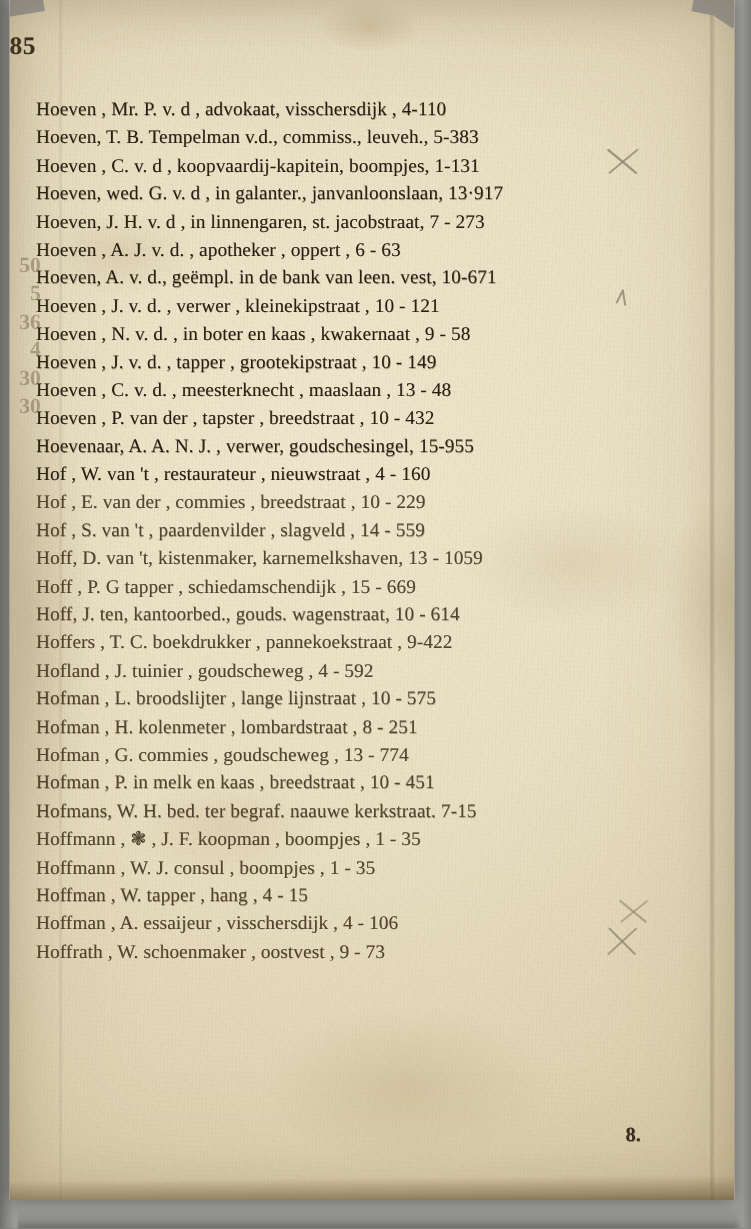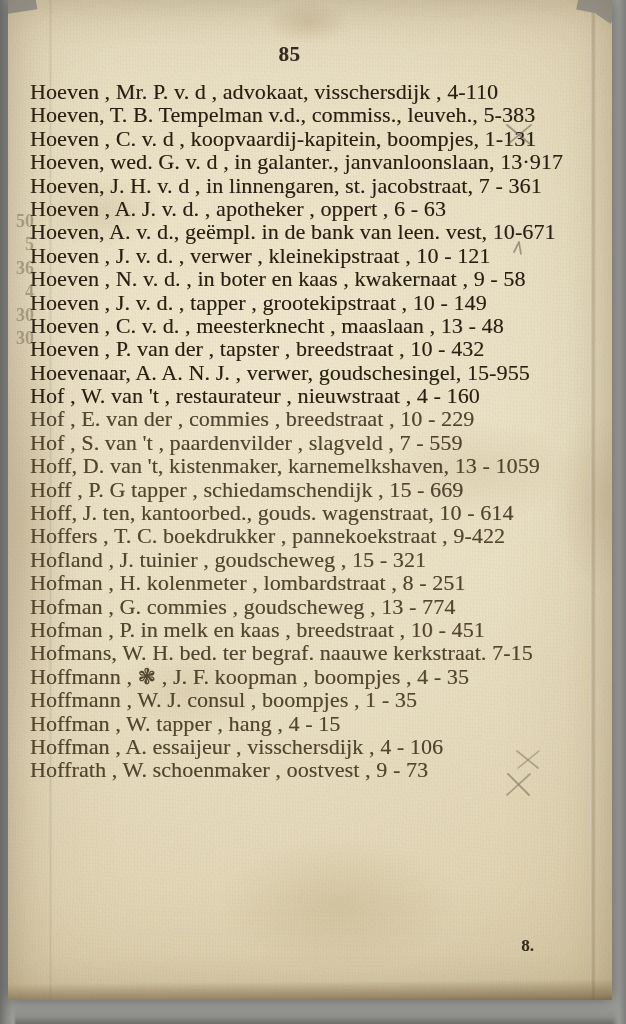--- a/index.html
+++ b/index.html
@@ -146,41 +146,40 @@
     width: 18px; height: 14px;
     transform: rotate(34deg);
   }
 
   
   #page-number {
     position: absolute;
     top: 26px;
     left: 0;
     width: 563px;
-    text-align: center;
+    text-align: left;
     font-size: 21px;
     font-weight: bold;
     letter-spacing: 0.5px;
     color: #332a1c;
     text-shadow: 0.4px 0.3px 0 rgba(60,48,30,0.35);
-    margin-top: 16px;
   }
 
   #entries {
     position: absolute;
     top: 80px;
     left: 22px;
     width: 560px;
   }
 
   .entry {
     height: 23.4px;
     line-height: 23.4px;
     white-space: nowrap;
-    font-size: 22px;
+    font-size: 16px;
     color: #2f2718;
     letter-spacing: 0.1px;
     text-shadow: 0.35px 0.25px 0.35px rgba(70,56,34,0.45);
     overflow: visible;
   }
 
   
   .entry.faint { color: #463a26; opacity: 0.93; }
   .entry.dark  { color: #271f12; }
 
@@ -256,42 +255,43 @@
       <div>4</div>
       <div>30</div>
       <div>30</div>
     </div>
 
     <div id="entries">
       <div class="entry dark">Hoeven ,  Mr. P.  v. d ,  advokaat,  visschersdijk ,  4-110</div>
       <div class="entry dark">Hoeven, T. B. Tempelman v.d., commiss., leuveh., 5-383</div>
       <div class="entry dark">Hoeven , C. v. d , koopvaardij-kapitein, boompjes, 1-131</div>
       <div class="entry dark">Hoeven, wed. G. v. d , in galanter., janvanloonslaan, 13·917</div>
-      <div class="entry dark">Hoeven, J. H. v. d , in linnengaren, st. jacobstraat, 7 - 361</div>
+      <div class="entry dark">Hoeven, J. H. v. d , in linnengaren, st. jacobstraat, 7 - 273</div>
       <div class="entry dark">Hoeven , A. J. v. d. ,  apotheker ,  oppert ,  6 - 63</div>
       <div class="entry dark">Hoeven, A. v. d., geëmpl. in de bank van leen. vest, 10-671</div>
       <div class="entry dark">Hoeven , J. v. d. , verwer , kleinekipstraat ,  10 - 121</div>
       <div class="entry dark">Hoeven , N. v. d. ,  in boter en kaas ,  kwakernaat ,  9 - 58</div>
       <div class="entry dark">Hoeven , J. v. d. ,  tapper ,  grootekipstraat ,  10 - 149</div>
       <div class="entry dark">Hoeven , C. v. d. ,  meesterknecht ,  maaslaan ,  13 - 48</div>
       <div class="entry dark">Hoeven ,  P. van der ,  tapster ,  breedstraat ,  10 - 432</div>
       <div class="entry dark">Hoevenaar, A. A. N. J. , verwer, goudschesingel, 15-955</div>
       <div class="entry dark">Hof ,  W. van 't ,  restaurateur ,  nieuwstraat ,  4 - 160</div>
       <div class="entry faint">Hof ,  E. van der ,  commies ,  breedstraat ,  10 - 229</div>
-      <div class="entry faint">Hof , S. van 't , paardenvilder , slagveld , 7 - 559</div>
+      <div class="entry faint">Hof , S. van 't , paardenvilder , slagveld , 14 - 559</div>
       <div class="entry faint">Hoff, D. van 't, kistenmaker, karnemelkshaven, 13 - 1059</div>
       <div class="entry faint">Hoff ,  P. G  tapper ,  schiedamschendijk ,  15 - 669</div>
       <div class="entry faint">Hoff, J. ten, kantoorbed., gouds. wagenstraat, 10 - 614</div>
       <div class="entry faint">Hoffers ,  T. C. boekdrukker ,  pannekoekstraat ,  9-422</div>
-      <div class="entry faint">Hofland ,  J. tuinier ,  goudscheweg ,  15 - 321</div>
+      <div class="entry faint">Hofland ,  J. tuinier ,  goudscheweg ,  4 - 592</div>
+      <div class="entry faint">Hofman ,  L. broodslijter ,  lange lijnstraat ,  10 - 575</div>
       <div class="entry faint">Hofman ,  H. kolenmeter ,  lombardstraat ,  8 - 251</div>
       <div class="entry faint">Hofman ,  G. commies ,  goudscheweg ,  13 - 774</div>
       <div class="entry faint">Hofman ,  P. in melk en kaas ,  breedstraat ,  10 - 451</div>
       <div class="entry faint">Hofmans, W. H. bed. ter begraf. naauwe kerkstraat. 7-15</div>
-      <div class="entry faint">Hoffmann ,  ❃ ,  J. F.  koopman ,  boompjes ,  4 - 35</div>
+      <div class="entry faint">Hoffmann ,  ❃ ,  J. F.  koopman ,  boompjes ,  1 - 35</div>
       <div class="entry faint">Hoffmann ,  W. J. consul ,  boompjes ,  1 - 35</div>
       <div class="entry faint">Hoffman ,  W. tapper ,  hang ,  4 - 15</div>
       <div class="entry faint">Hoffman ,  A. essaijeur ,  visschersdijk ,  4 - 106</div>
       <div class="entry faint">Hoffrath ,  W. schoenmaker ,  oostvest ,  9 - 73</div>
     </div>
 
     <div class="pencil" style="left:496px; top:122px;">
       <svg width="30" height="26" viewBox="0 0 30 26">
         <path d="M3 3 L26 22" stroke="#6f6758" stroke-width="1.9" fill="none" stroke-linecap="round" opacity="0.8"></path>
         <path d="M27 3 L4 22" stroke="#6f6758" stroke-width="1.7" fill="none" stroke-linecap="round" opacity="0.75"></path>

